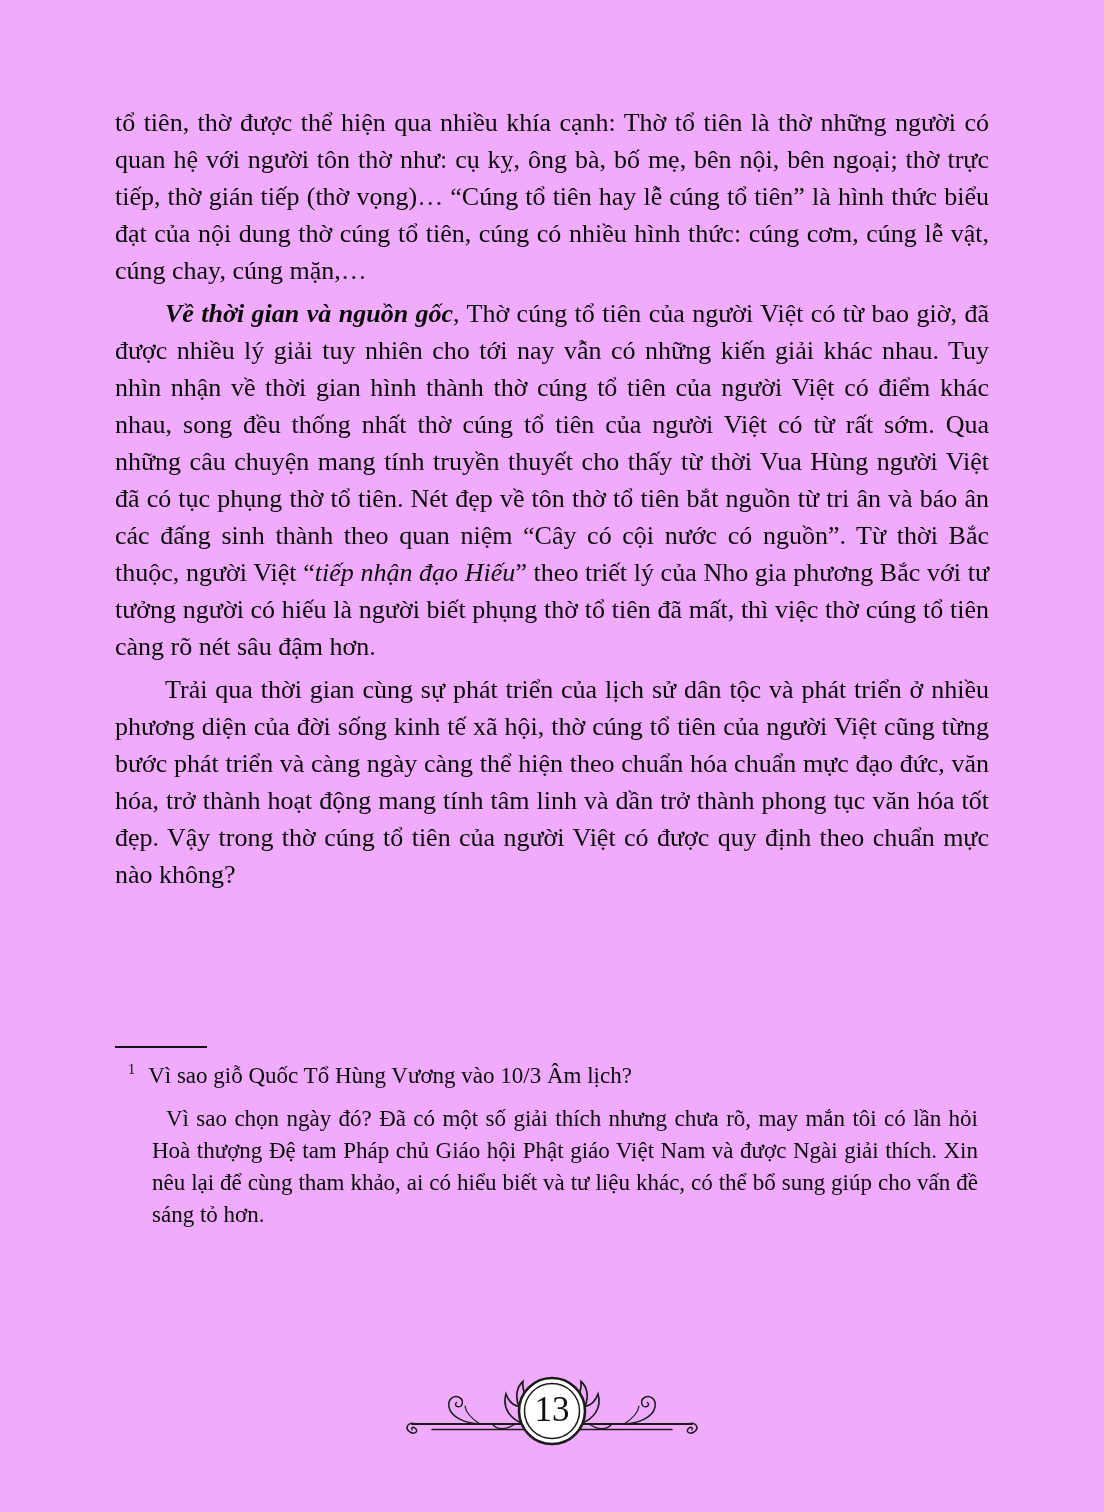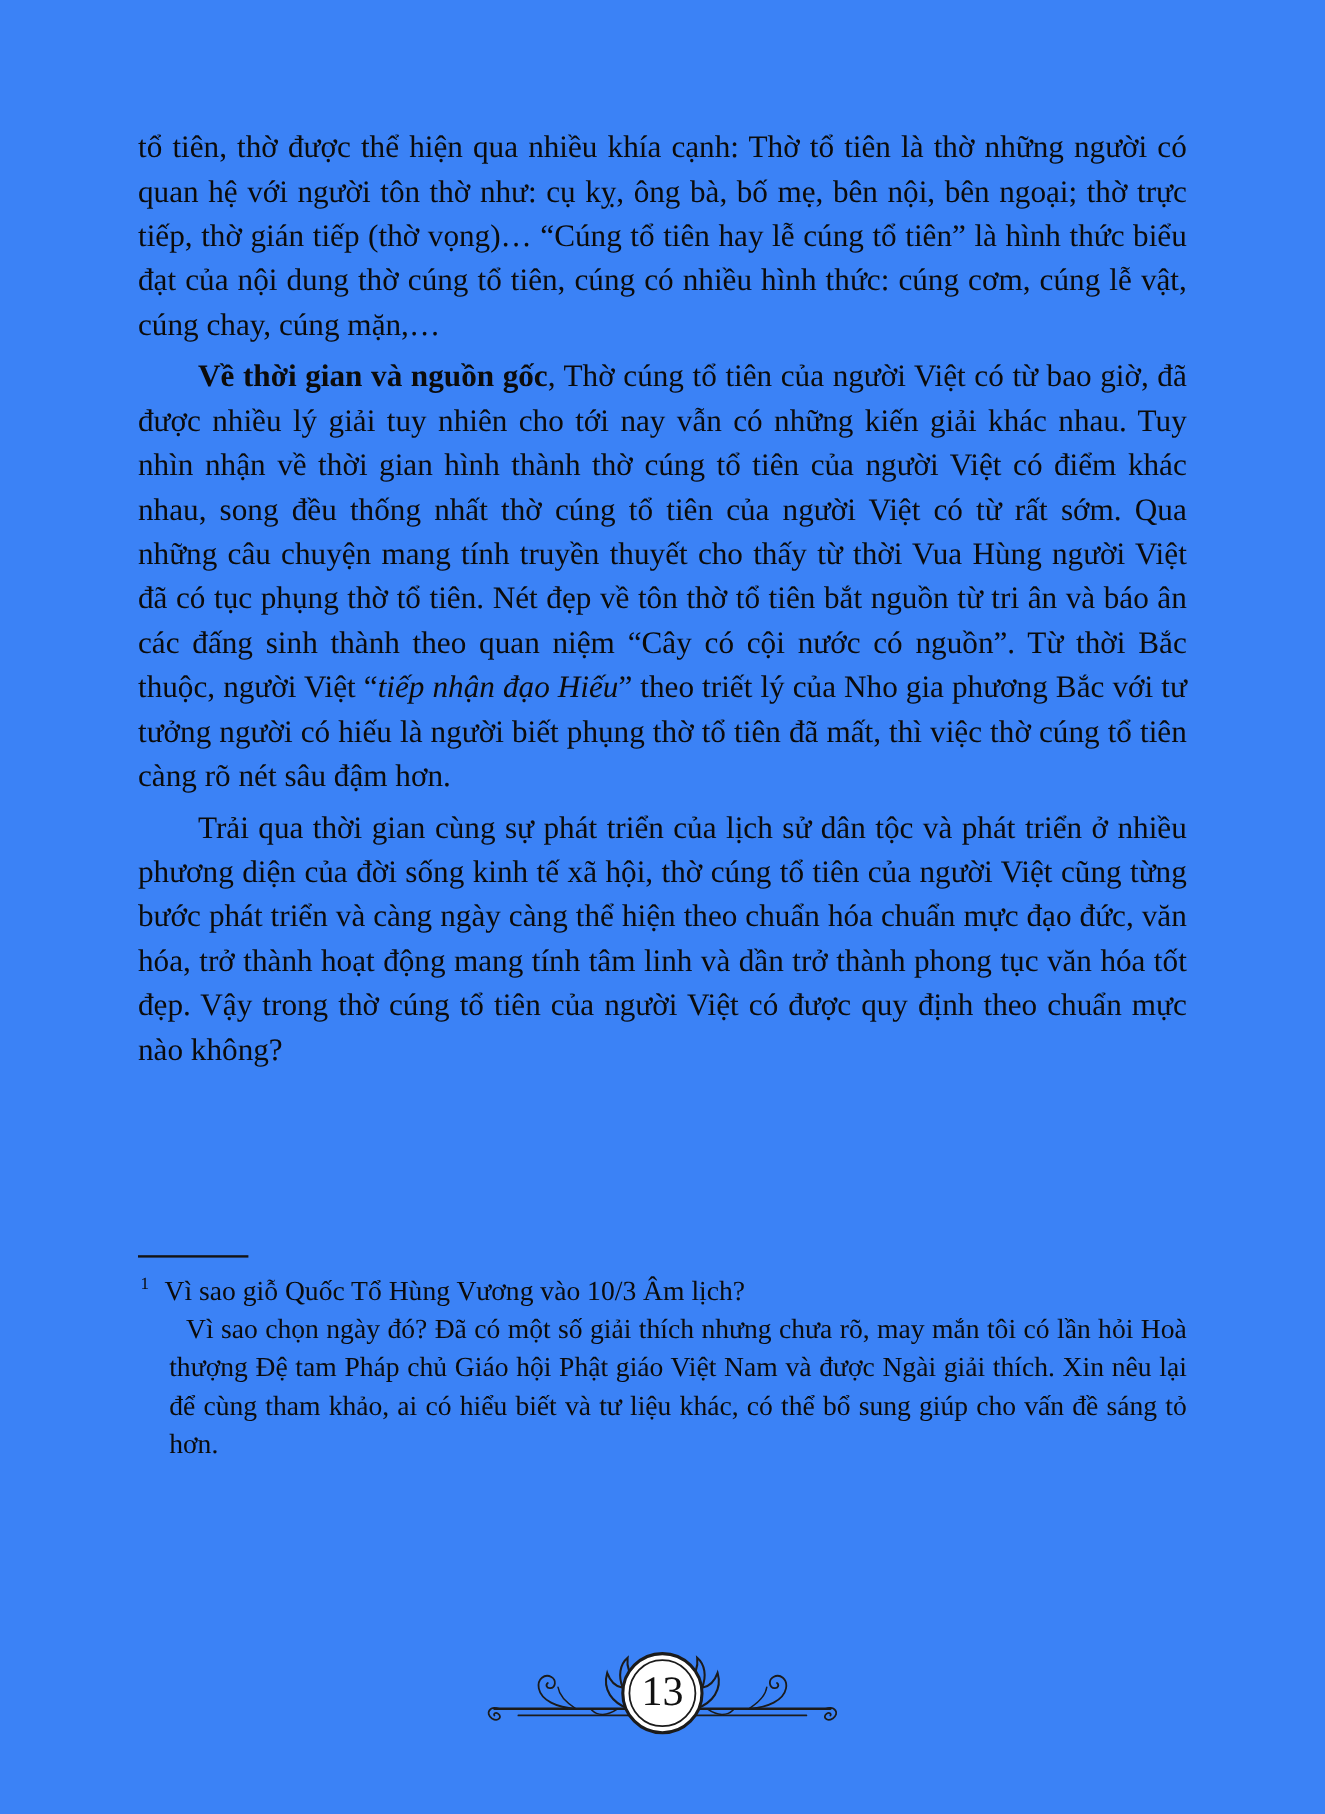--- a/index.html
+++ b/index.html
@@ -1,51 +1,51 @@
 <!DOCTYPE html>
 <html lang="vi"><head>
 <meta charset="utf-8">
 <style>
   html,body{margin:0;padding:0;background:#e8e8e8;}
   .page{
     position:relative;
     width:1104px;height:1512px;
     margin:0 auto;
-    background:#3b82f6;
+    background:#f0abfc;
     color:#0b0b0b;
     font-family:"Liberation Serif","DejaVu Serif",serif;
     overflow:hidden;
   }
   
   .body-text{
     position:absolute;
     top:104px;left:115px;width:874px;
     font-size:26px;line-height:37px;
     text-align:justify;
   }
   .para{margin:0 0 6px 0;}
   .para.indent{text-indent:50px;}
   .seg-n{font-style:normal;}
   .seg-i{font-style:italic;}
-  .seg-bi{font-weight:bold;}
+  .seg-bi{font-style:italic;font-weight:bold;}
   sup.seg-sup{font-size:0.60em;line-height:0;vertical-align:super;}
   
   .footnote-block{
     position:absolute;
     top:1046px;left:115px;width:874px;
     font-size:23px;line-height:32px;
     text-align:justify;
   }
   .fn-sep{
     width:92px;height:0;
     border-top:2px solid #141414;
     margin:0 0 12px 0;
   }
   .fn-list{padding-left:26px;}
-  .fn-para{margin:0;text-indent:14px;}
+  .fn-para{margin:11px;text-indent:14px;}
   .fn-para.fn-first{text-indent:-24px;}
   sup.fn-marker{font-size:0.62em;line-height:0;vertical-align:super;margin-right:13px;}
   
   .page-footer{
     position:absolute;top:1361px;left:0;right:0;height:100px;
     display:flex;justify-content:center;text-align:center;
   }
   .ornament{position:relative;width:300px;height:100px;}
   .ornament svg{position:absolute;left:0;top:0;}
   .page-number{

